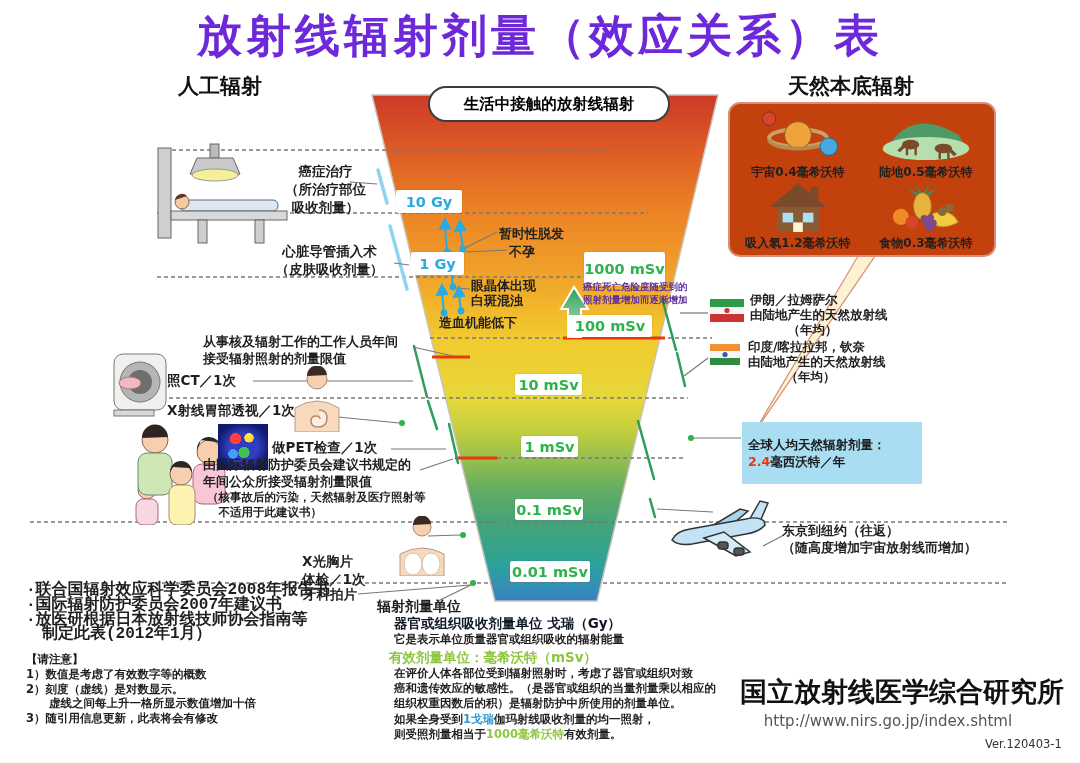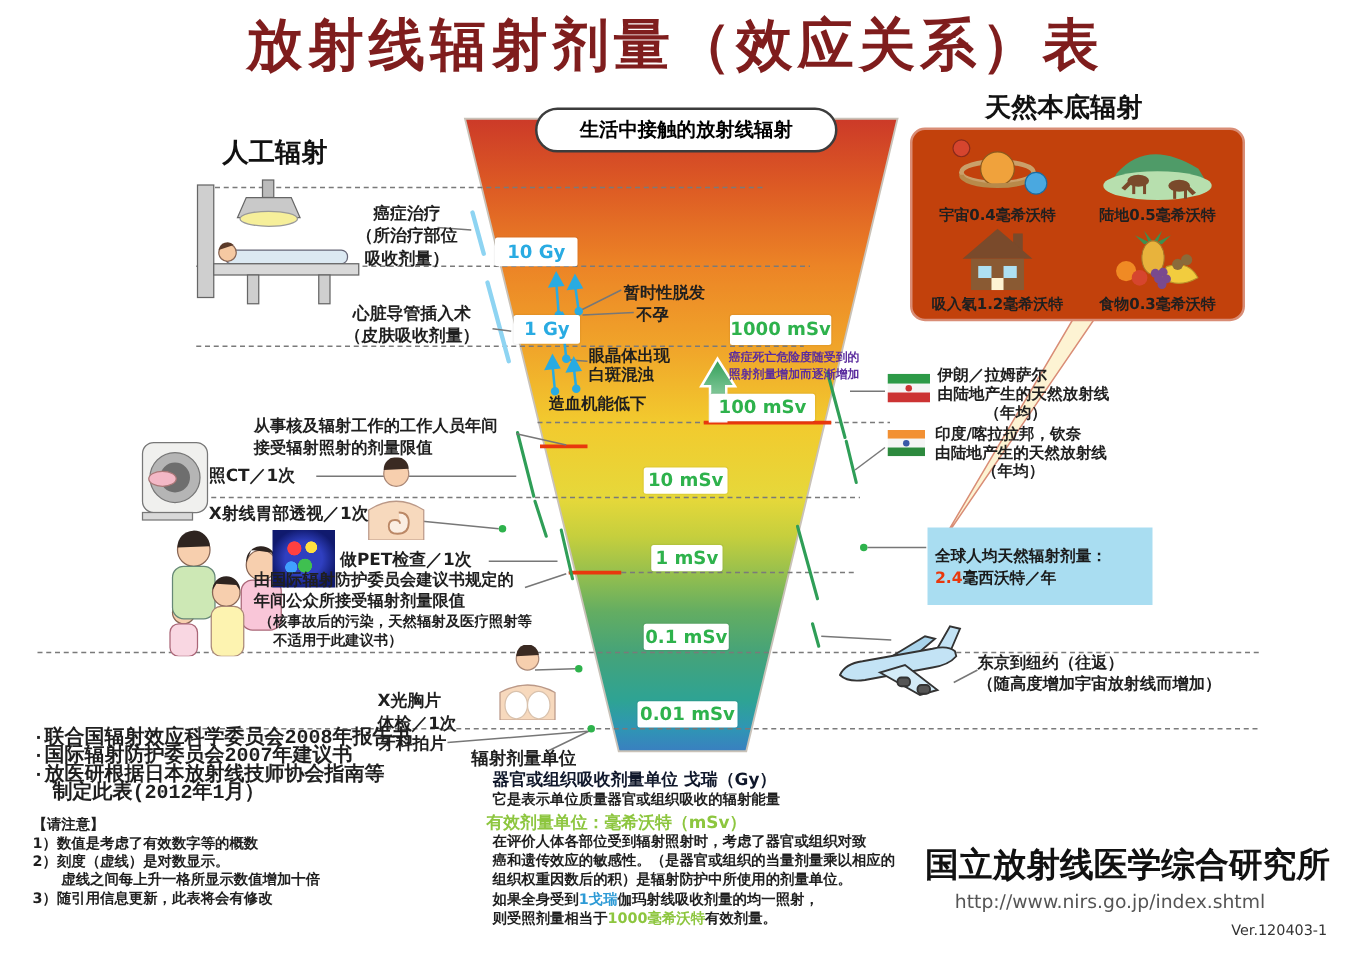--- a/index.html
+++ b/index.html
@@ -4,21 +4,21 @@
 <style>
   html,body{margin:0;padding:0;background:#fff;}
   body{font-family:"DejaVu Sans","Liberation Sans",sans-serif;}
   .stage{position:relative;width:1080px;height:763px;background:#ffffff;overflow:hidden;}
   .lbl{position:absolute;font-weight:bold;color:#1f1f1f;white-space:pre-line;}
   .lvl{position:absolute;background:#ffffff;display:flex;align-items:center;justify-content:center;
        font-weight:bold;font-size:14.5px;border-radius:2px;box-shadow:0 0 0 1px rgba(0,0,0,0.04);}
   .lvl.blue{color:#29abe2;}
   .lvl.green{color:#2eb24c;}
   .title{position:absolute;top:6px;left:0;width:1080px;text-align:center;font-size:45px;font-weight:900;
-         color:#7f1d1d;letter-spacing:4px;}
+         color:#6d28d9;letter-spacing:4px;}
   .hdr{position:absolute;font-size:21px;font-weight:900;color:#111;}
   .bubble{position:absolute;left:428px;top:86px;width:238px;height:32px;background:#fff;border:2.5px solid #3c3c3c;
           border-radius:18px;display:flex;align-items:center;justify-content:center;font-size:15.5px;font-weight:bold;z-index:7;}
   .panel{position:absolute;left:728px;top:102px;width:268px;height:155px;background:#c2410c;border:2px solid #d98d76;
          border-radius:12px;z-index:6;display:grid;grid-template-columns:1fr 1fr;grid-template-rows:1fr 1fr;
          padding:6px 4px 4px 4px;box-sizing:border-box;}
   .panel .cell{display:flex;flex-direction:column;align-items:center;justify-content:flex-end;}
   .panel .cell .txt{font-size:12px;font-weight:bold;color:#1f1f1f;margin-top:2px;white-space:nowrap;}
   .bluebox{position:absolute;left:742px;top:422px;width:168px;background:#a9ddf1;padding:14px 6px;z-index:6;
            font-size:12.5px;font-weight:bold;color:#1a1a1a;line-height:17px;}
@@ -153,27 +153,27 @@
         <circle cx="463" cy="249" r="2.4"></circle>
       <circle cx="453" cy="287" r="2.4"></circle>
         <circle cx="444" cy="313" r="2.4"></circle>
         <circle cx="461" cy="311" r="2.4"></circle>
     </g>
 
     <polygon points="574,287 561,309 568,309 568,337 581,337 581,309 588,309" fill="url(#greenArrowGrad)" stroke="#ffffff" stroke-width="2"></polygon>
   </svg>
 
   <div class="title">放射线辐射剂量（效应关系）表</div>
-  <div class="hdr" style="left:178px;top:72px;margin-top:36px;">人工辐射</div>
+  <div class="hdr" style="left:178px;top:72px;">人工辐射</div>
   <div class="hdr" style="left:788px;top:72px;">天然本底辐射</div>
   <div class="bubble">生活中接触的放射线辐射</div>
 
   <div class="lvl blue" style="left:396px;top:190px;width:66px;height:23px;z-index:5;">10 Gy</div>
   <div class="lvl blue" style="left:411px;top:252px;width:53px;height:23px;z-index:5;">1 Gy</div>
-  <div class="lvl green" style="left:584px;top:252px;width:81px;height:24px;z-index:5;">1000 mSv</div>
+  <div class="lvl green" style="left:584px;top:252px;width:81px;height:34px;z-index:5;">1000 mSv</div>
   <div class="lvl green" style="left:568px;top:315px;width:84px;height:22px;z-index:5;">100 mSv</div>
   <div class="lvl green" style="left:515px;top:374px;width:67px;height:21px;z-index:5;">10 mSv</div>
   <div class="lvl green" style="left:521px;top:436px;width:57px;height:21px;z-index:5;">1 mSv</div>
   <div class="lvl green" style="left:515px;top:499px;width:68px;height:21px;z-index:5;">0.1 mSv</div>
   <div class="lvl green" style="left:510px;top:561px;width:80px;height:21px;z-index:5;">0.01 mSv</div>
 
   <div class="lbl" style="left:499px;top:225px;font-size:13px;z-index:5;">暂时性脱发</div>
   <div class="lbl" style="left:509px;top:243px;font-size:13px;z-index:5;">不孕</div>
   <div class="lbl" style="left:471px;top:278px;font-size:13px;line-height:15px;z-index:5;">眼晶体出现
 白斑混浊</div>

